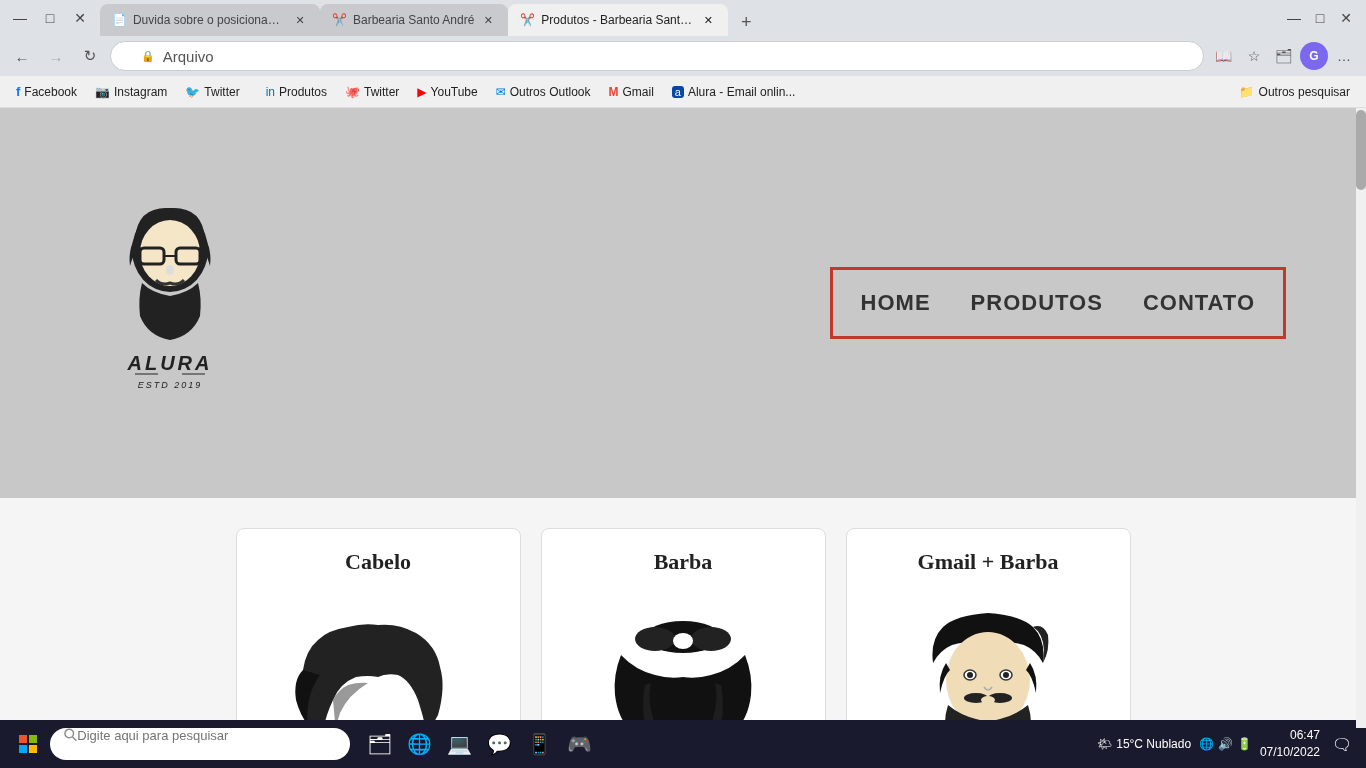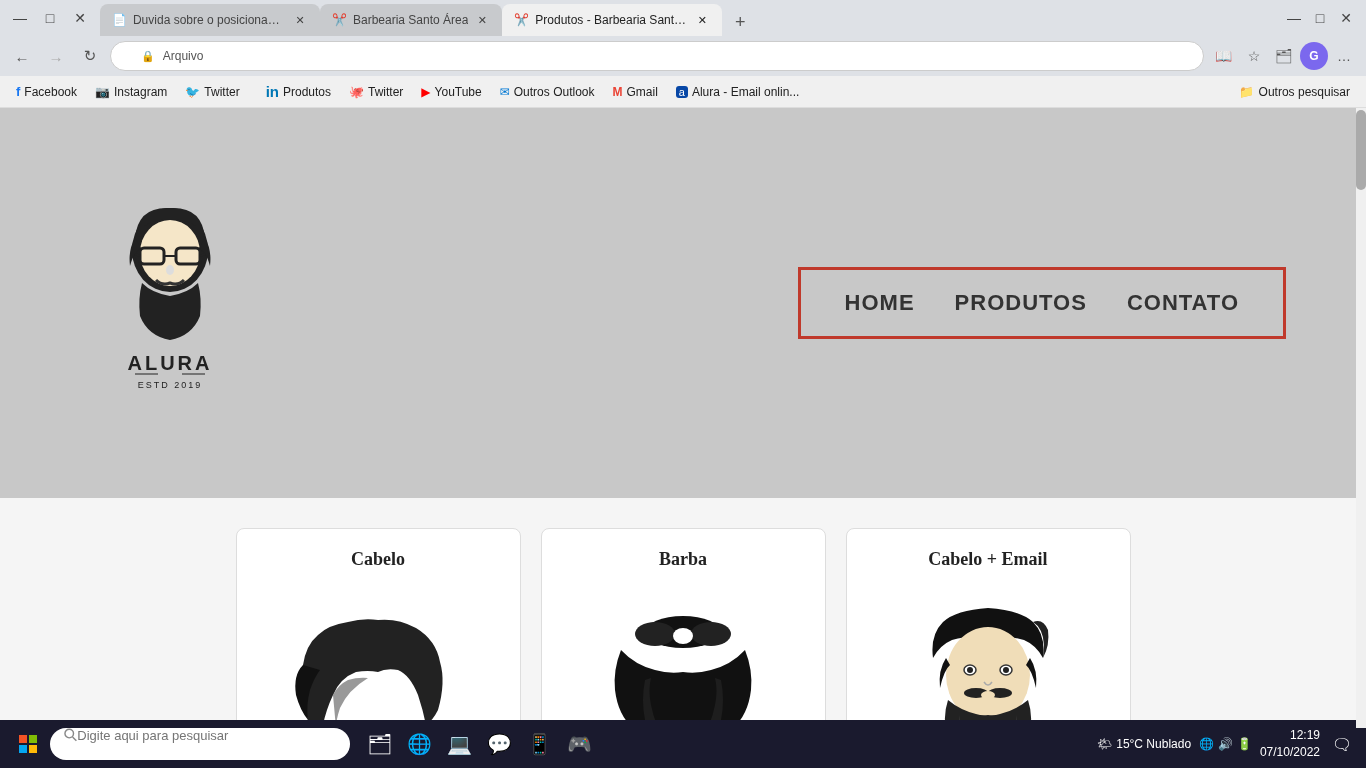--- a/index.html
+++ b/index.html
@@ -98,25 +98,25 @@
     
     .site-wrapper { background: #fff; min-height: 630px; }
 
     
     .site-header {
       background: #c8c8c8;
       display: flex; align-items: center; justify-content: space-between;
       padding: 10px 80px;
       min-height: 390px;
     }
-    .logo-area { display: flex; align-items: center; }
+    .logo-area { display: flex; align-items: center; font-style: italic; }
 
     .nav-box {
       border: 3px solid #c0392b;
-      padding: 20px 44px;
+      padding: 20px 28px;
       display: flex; gap: 40px; align-items: center;
     }
     .nav-link {
       font-size: 22px; font-weight: bold;
       color: #333; text-decoration: none;
       letter-spacing: 1px; cursor: pointer;
     }
 
     
     .products-section {
@@ -127,21 +127,21 @@
     .product-card {
       background: #fff;
       border: 1px solid #ddd;
       border-radius: 8px;
       width: 285px;
       padding: 20px 15px;
       display: flex; flex-direction: column; align-items: center;
       min-height: 300px;
     }
     .product-title {
-      font-size: 18px; font-weight: bold; color: #222;
+      font-size: 22px; font-weight: bold; color: #222;
       margin-bottom: 20px; font-family: Georgia, serif; text-align: right;
     }
 
     
     .taskbar {
       display: flex; align-items: center;
       background: #1a1a2e; height: 48px;
       padding: 0 10px; gap: 4px;
       position: fixed; bottom: 0; left: 0; width: 1366px;
     }
@@ -203,21 +203,21 @@
     <div class="tabs-bar">
 
       <div class="tab inactive">
         <span class="tab-favicon">📄</span>
         <span class="tab-title">Duvida sobre o posicionamento...</span>
         <span class="tab-close">✕</span>
       </div>
 
       <div class="tab inactive">
         <span class="tab-favicon">✂️</span>
-        <span class="tab-title">Barbearia Santo Área</span>
+        <span class="tab-title">Barbearia Santo André</span>
         <span class="tab-close">✕</span>
       </div>
 
       <div class="tab active">
         <span class="tab-favicon">✂️</span>
         <span class="tab-title">Produtos - Barbearia Santo And...</span>
         <span class="tab-close">✕</span>
       </div>
       <div class="tab-new">+</div>
     </div>
@@ -229,21 +229,21 @@
     </div>
   </div>
 
   <div class="address-bar">
     <button class="nav-btn">←</button>
     <button class="nav-btn" style="color:#aaa;">→</button>
     <button class="nav-btn">↻</button>
 
     <div class="address-input" style="display:flex;align-items:center;gap:4px;">
       <span class="address-lock">🔒</span>
-      <span style="font-size:12px;color:#555;margin-right:4px;">Arquivo</span>
+      <span style="font-size:15px;color:#555;margin-right:4px;">Arquivo</span>
     </div>
 
     <div class="toolbar-icons">
       <div class="tbi" title="Reading view">📖</div>
       <div class="tbi" title="Favorites">☆</div>
       <div class="tbi" title="Collections">🗂</div>
       <div class="tbi" title="Profile">
         <div class="avatar-btn">G</div>
       </div>
       <div class="tbi" title="More">…</div>
@@ -257,21 +257,21 @@
     </div>
     <div class="bm-item">
       <span class="bm-favicon">📷</span>
       <span>Instagram</span>
     </div>
     <div class="bm-item">
       <span class="bm-favicon" style="color:#1da1f2;">🐦</span>
       <span>Twitter</span>
     </div>
     <div class="bm-item">
-      <span class="bm-favicon" style="color:#0077b5;font-weight:bold;font-size:15px;padding-left:8px;">in</span>
+      <span class="bm-favicon" style="color:#0077b5;font-weight:normal;font-size:12px;padding-left:8px;">in</span>
       <span>Produtos</span>
     </div>
     <div class="bm-item">
       <span class="bm-favicon">🐙</span>
       <span>Twitter</span>
     </div>
     <div class="bm-item">
       <span class="bm-favicon" style="color:#ff0000;">▶</span>
       <span>YouTube</span>
     </div>
@@ -370,21 +370,21 @@
 
           <path d="M38 60 Q30 80 32 100 Q35 125 50 138 Q65 150 100 155 Q135 150 150 138 Q165 125 168 100 Q170 80 162 60
                    Q148 75 128 80 Q114 84 100 82 Q86 84 72 80 Q52 75 38 60Z" fill="#111"></path>
 
           <path d="M62 90 Q58 110 62 130 Q70 145 82 150 Q72 135 68 115 Q65 100 68 88Z" fill="#333" opacity="0.4"></path>
           <path d="M138 90 Q142 110 138 130 Q130 145 118 150 Q128 135 132 115 Q135 100 132 88Z" fill="#333" opacity="0.4"></path>
         </svg>
       </div>
 
       <div class="product-card">
-        <div class="product-title">Cabelo + Email</div>
+        <div class="product-title">Gmail + Barba</div>
         <svg width="200" height="185" viewBox="0 0 200 185">
 
           <path d="M45 68 Q42 45 55 32 Q68 20 100 18 Q132 20 145 32 Q158 45 155 68
                    Q148 55 136 50 Q120 45 100 47 Q80 45 64 50 Q52 55 45 68Z" fill="#111"></path>
 
           <path d="M155 68 Q162 55 160 40 Q155 28 145 32 Q155 38 156 55Z" fill="#222"></path>
 
           <ellipse cx="100" cy="85" rx="42" ry="48" fill="#f0ddb8"></ellipse>
 
           <path d="M58 68 Q50 80 52 98 Q56 80 62 75Z" fill="#111"></path>
@@ -445,21 +445,21 @@
     <div class="tb-weather">
       <span>🌤</span>
       <span>15°C  Nublado</span>
     </div>
     <div class="tb-sys-icons">
       <span>🌐</span>
       <span>🔊</span>
       <span>🔋</span>
     </div>
     <div class="tb-clock">
-      <div>12:19</div>
+      <div>06:47</div>
       <div>07/10/2022</div>
     </div>
     <div class="tb-notify">🗨</div>
   </div>
 </div>
 
 <div class="scrollbar-track">
   <div class="scrollbar-thumb"></div>
 </div>
 

